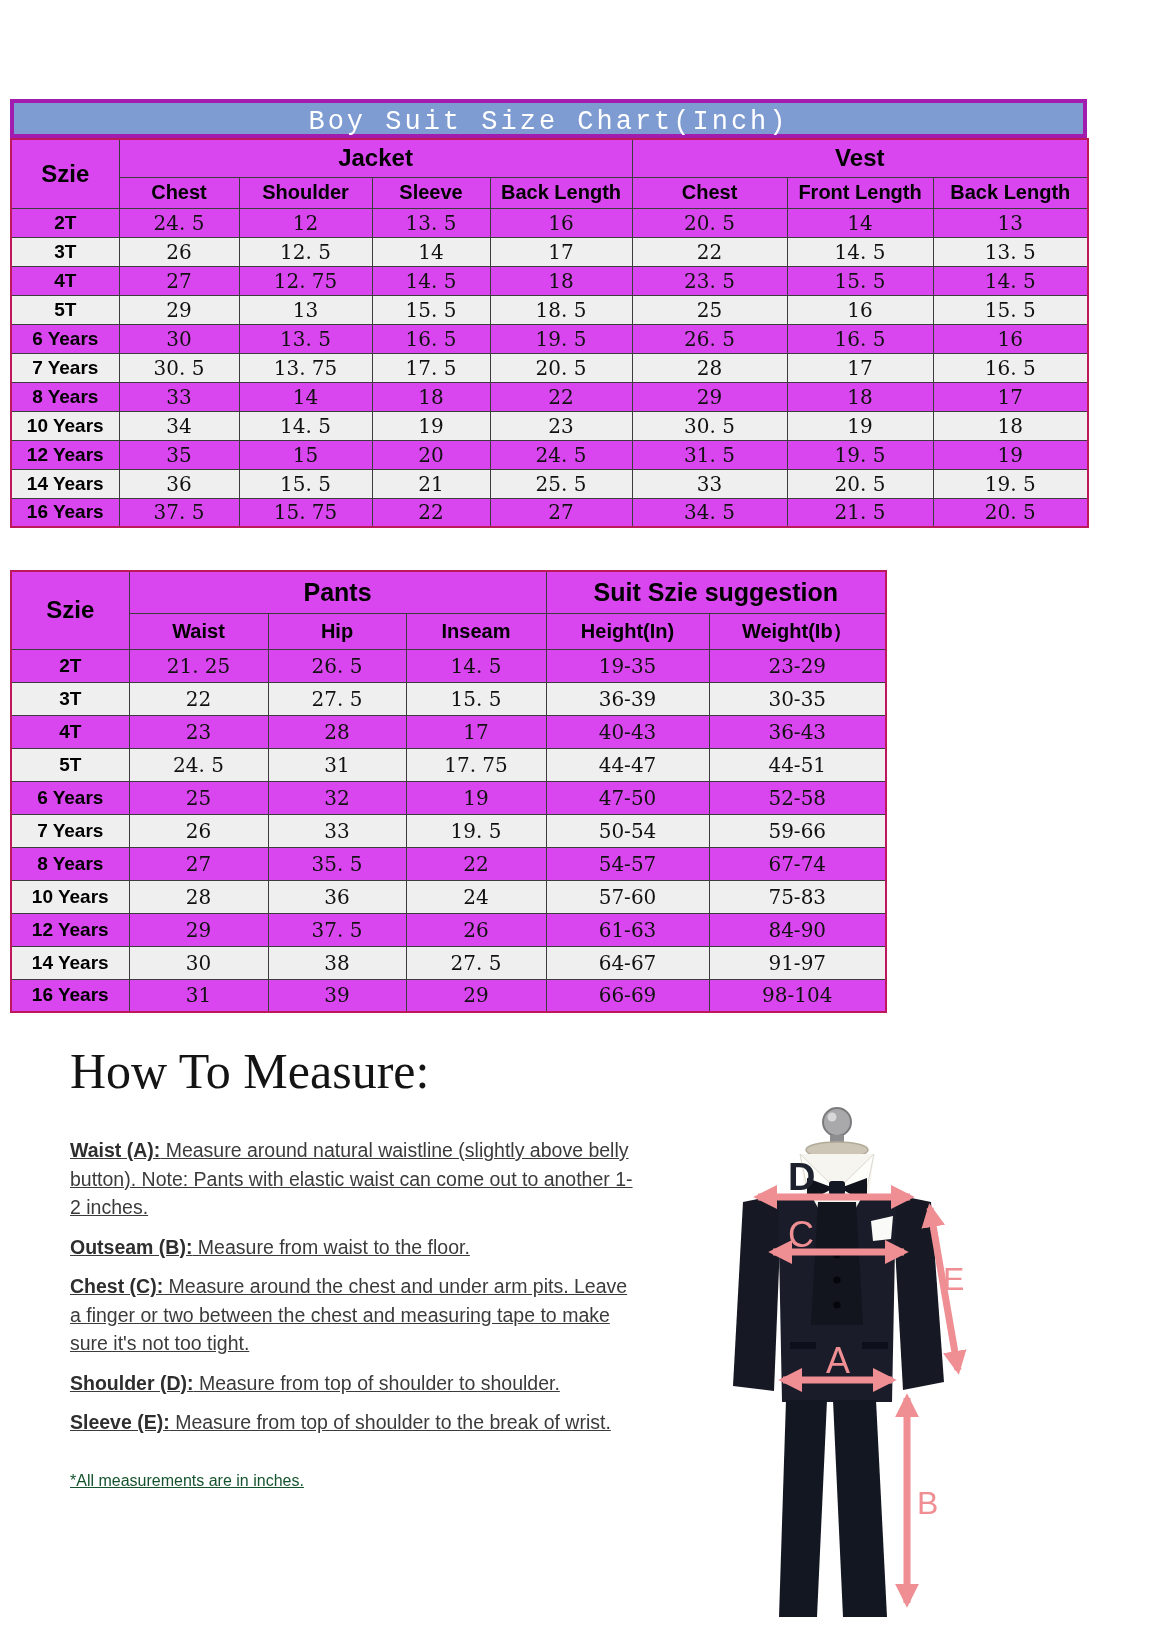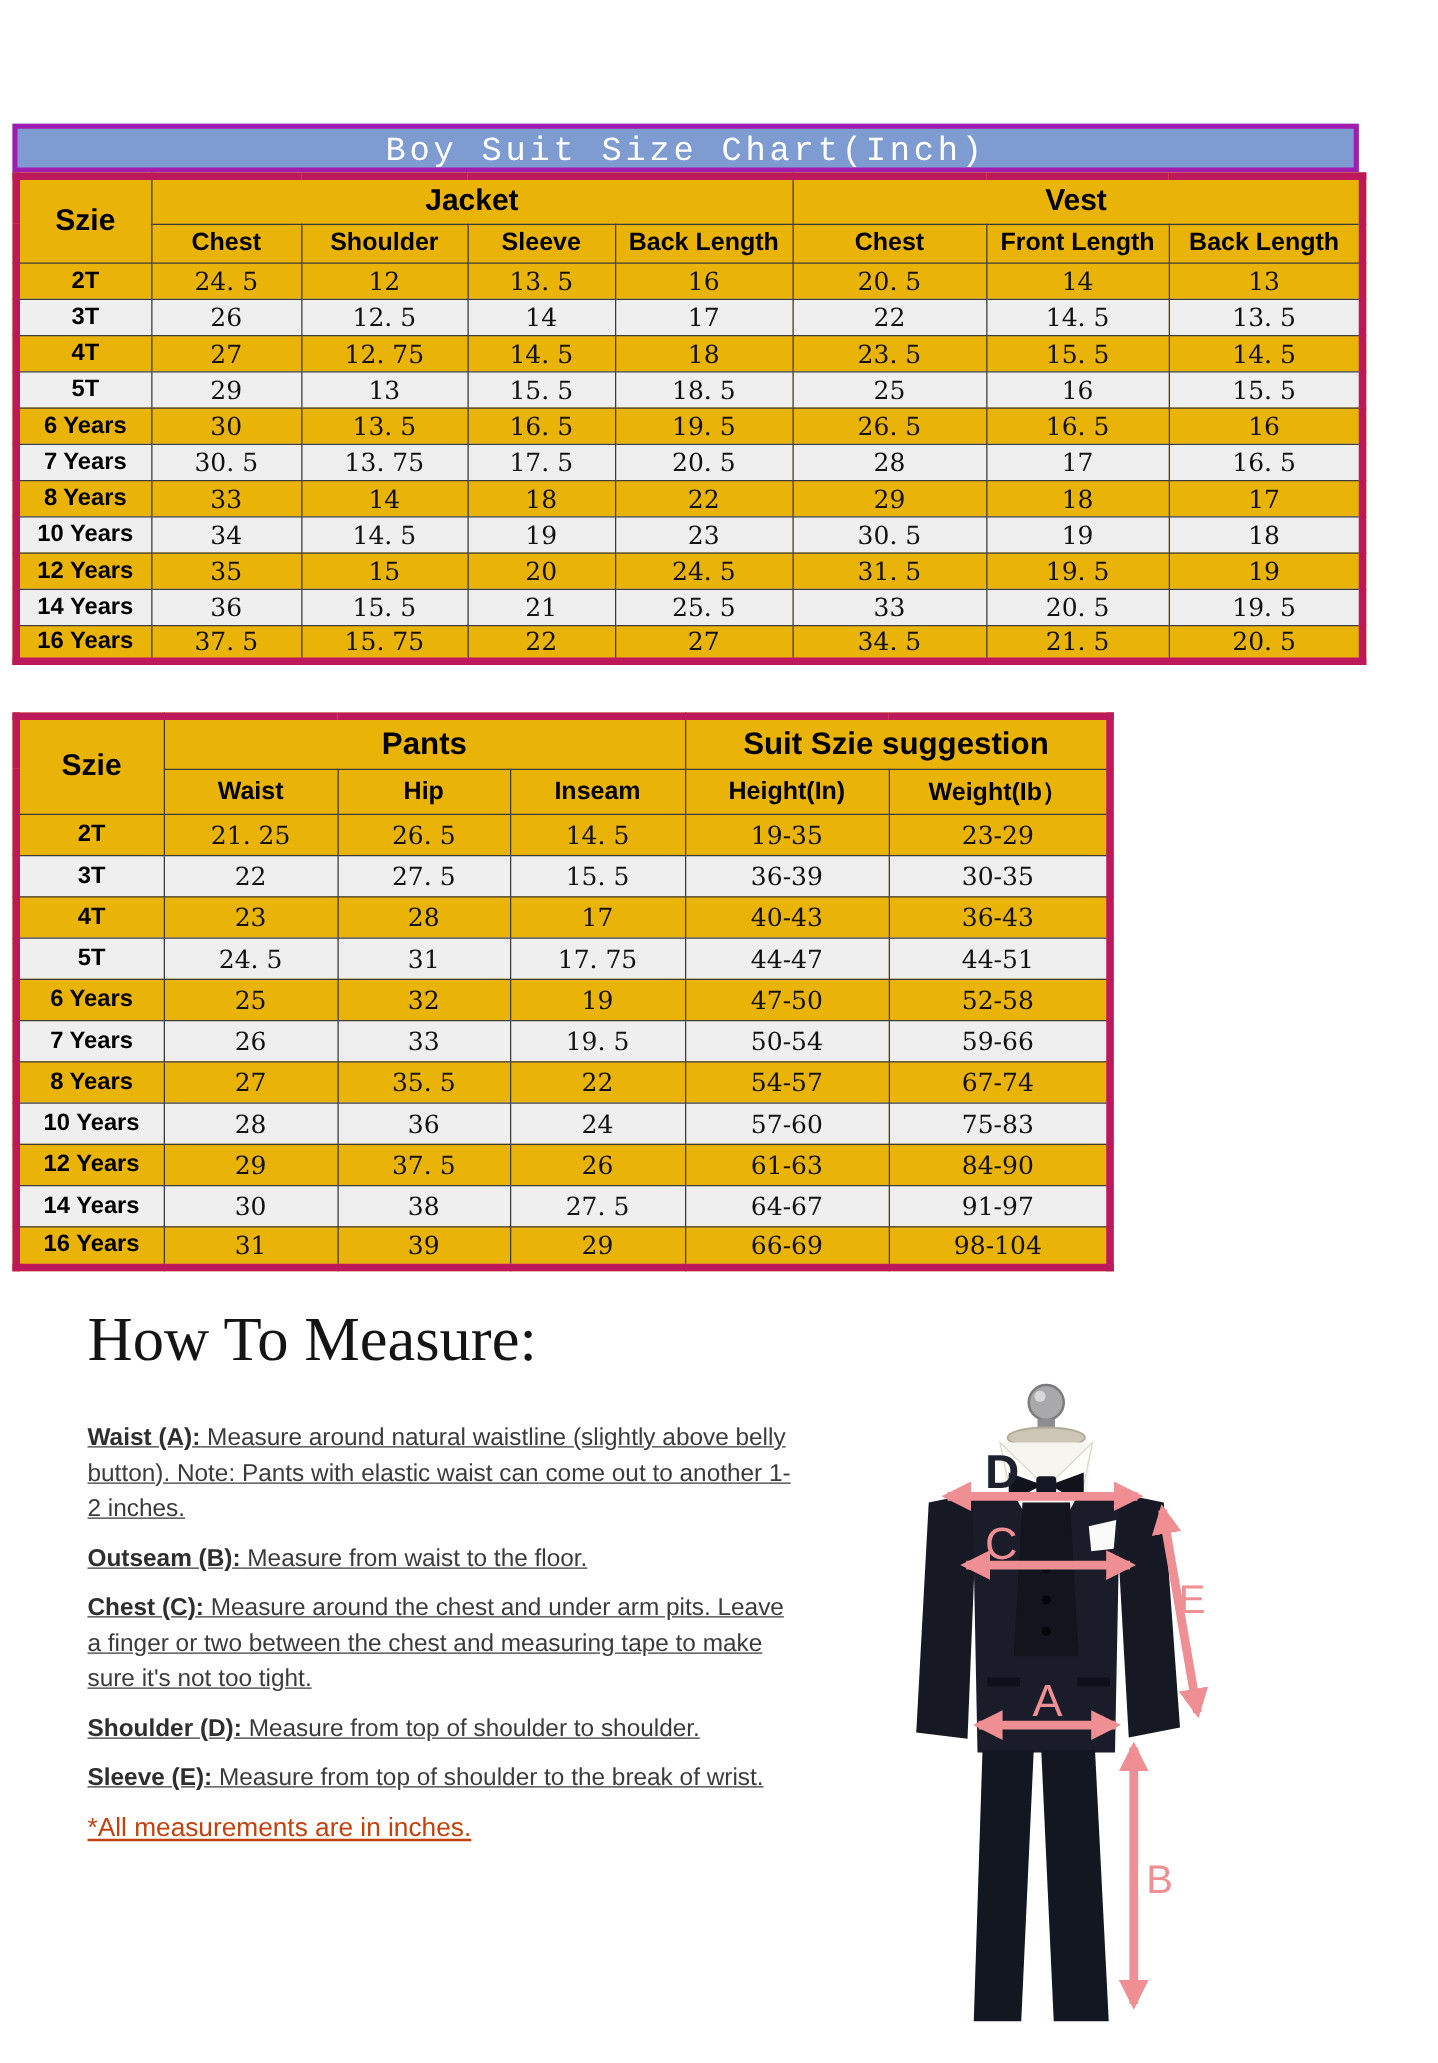--- a/index.html
+++ b/index.html
@@ -6,21 +6,21 @@
   html,body { width:1150px; height:1650px; background:#ffffff; font-family:"Liberation Sans", sans-serif; }
   body { position:relative; overflow:hidden; }
 
   
   .chart-title-bar{
     height:39px; background:#7e9bd2; color:#ffffff; text-align:center;
     font-family:"Liberation Mono", monospace; font-size:27px; line-height:38px; letter-spacing:3px;
     border:4px solid #a21caf;
   }
   table.size-table{ border-collapse:collapse; width:100%; table-layout:fixed;
-    border:6px solid #be185d; background:#eab308; }
+    border:2px solid #be185d; background:#d946ef; }
   table.size-table th, table.size-table td{
     border:1px solid #3c3c3c; text-align:center; vertical-align:middle; padding:0;
   }
   .size-col-header{ font-size:24px; font-weight:bold; font-family:"Liberation Sans",sans-serif; }
   .group-header{ font-size:24px; font-weight:bold; height:38px; }
   .sub-header{ font-size:20px; font-weight:bold; height:31px; }
   table.size-table tbody th{ font-size:19px; font-weight:bold; font-family:"Liberation Sans",sans-serif; }
   table.size-table tbody td{ font-family:"DejaVu Serif", serif; font-size:20px; color:#111; }
   #table1-wrap{ position:absolute; left:10px; top:99px; width:1077px; }
   #table1 tbody tr{ height:29px; }
@@ -28,21 +28,21 @@
   #table2 .group-header{ height:42px; font-size:25px; }
   #table2 .sub-header{ height:36px; }
   #table2 tbody tr{ height:33px; }
   tbody tr:nth-child(even){ background:#efefef; }
 
   
   #measure{ position:absolute; left:70px; top:1042px; width:565px; }
   #measure h1{ font-family:"Liberation Serif", serif; font-weight:400; font-size:50px; color:#141414; margin-bottom:36px; }
   #measure p{ font-size:19.5px; line-height:28.5px; color:#3b3b3b; margin-bottom:11px;text-decoration:underline; }
   #measure p b{ color:#2e2e2e; }
-  #measure .footnote{ margin-top:12px; font-size:21px; color:#c2410c; }
+  #measure .footnote{ margin-top:30px; font-size:16px; color:#14532d; }
 
   
   #diagram{ position:absolute; left:640px; top:1090px; width:480px; height:560px; }
   #diagram svg text{ font-family:"Liberation Sans", sans-serif; }
 </style>
 </head>
 <body>
 
 <div id="table1-wrap">
   <div class="chart-title-bar">Boy Suit Size Chart(Inch)</div>

